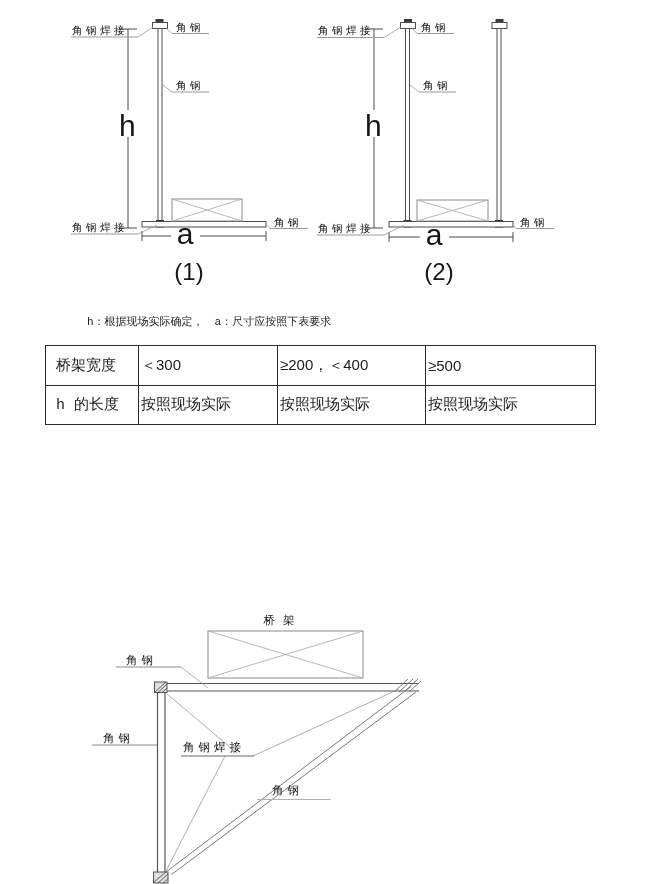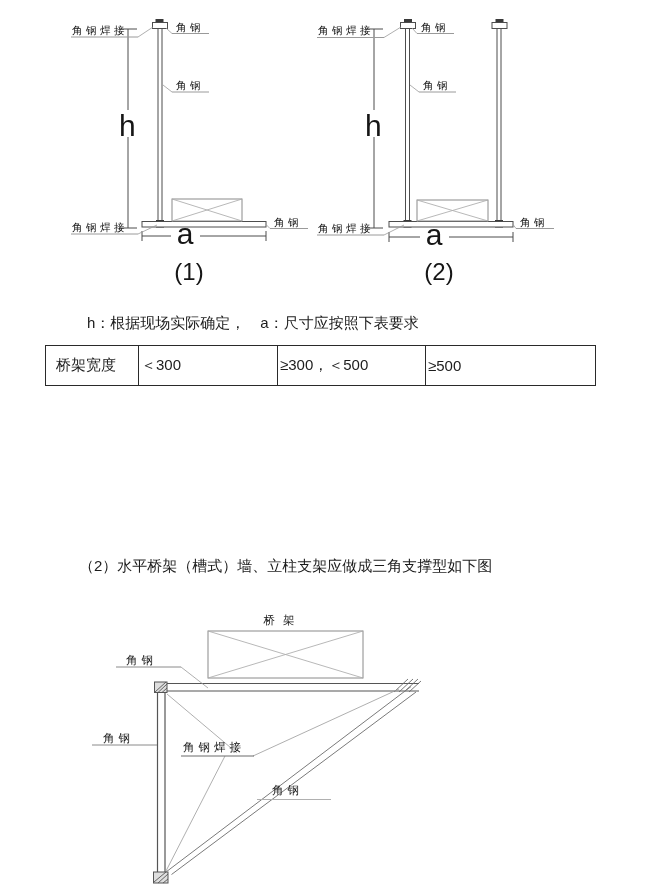--- a/index.html
+++ b/index.html
@@ -13,21 +13,21 @@
   }
   svg{position:absolute;left:0;top:0;}
   svg text{fill:#161616;}
   .lbl{font-size:10.5px;letter-spacing:3.5px;}
   .lbl-b{font-size:11.5px;letter-spacing:4px;}
   .dim{font-size:30px;}
   .figno{font-size:24px;}
   .bridge{font-size:11.5px;letter-spacing:8px;}
   .note-line{
     position:absolute;left:87px;top:313px;
-    font-size:15px;line-height:19px;white-space:nowrap;
+    font-size:11px;line-height:19px;white-space:nowrap;font-family:Liberation Mono, monospace;
   }
   .caption-line{
     position:absolute;left:79px;top:556px;
     font-size:15px;line-height:20px;white-space:nowrap;
   }
   table.spec{
     position:absolute;left:45px;top:345px;
     border-collapse:collapse;table-layout:fixed;
     width:550px;
     font-size:15px;
@@ -185,27 +185,32 @@
     <colgroup>
       <col style="width:93px">
         <col style="width:139px">
         <col style="width:148px">
         <col style="width:170px">
     </colgroup>
     <tbody>
       <tr>
         <td class="rowlab">桥架宽度</td>
         <td>＜300</td>
-        <td>≥300，＜500</td>
+        <td>≥200，＜400</td>
         <td>≥500</td>
+      </tr>
+      <tr>
+        <td class="rowlab">h 的长度</td>
+        <td>按照现场实际</td>
+        <td>按照现场实际</td>
+        <td>按照现场实际</td>
       </tr>
     </tbody>
   </table>
 
-  <span class="caption-line">（2）水平桥架（槽式）墙、立柱支架应做成三角支撑型如下图</span>
 
   <svg style="top:600px" width="646" height="284" viewBox="0 600 646 284">
     <g>
 
       <text class="bridge" x="283" y="624" text-anchor="middle">桥架</text>
       <g>
         <rect x="208" y="631" width="155" height="47" fill="none" stroke="#8a8a8a"></rect>
         <line x1="208" y1="631" x2="363" y2="678" stroke="#b0b0b0" stroke-width="0.9"></line>
         <line x1="208" y1="678" x2="363" y2="631" stroke="#b0b0b0" stroke-width="0.9"></line>
       </g>

